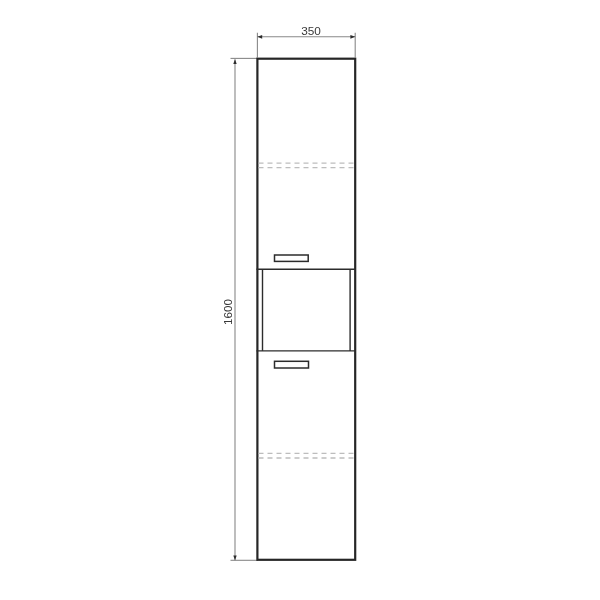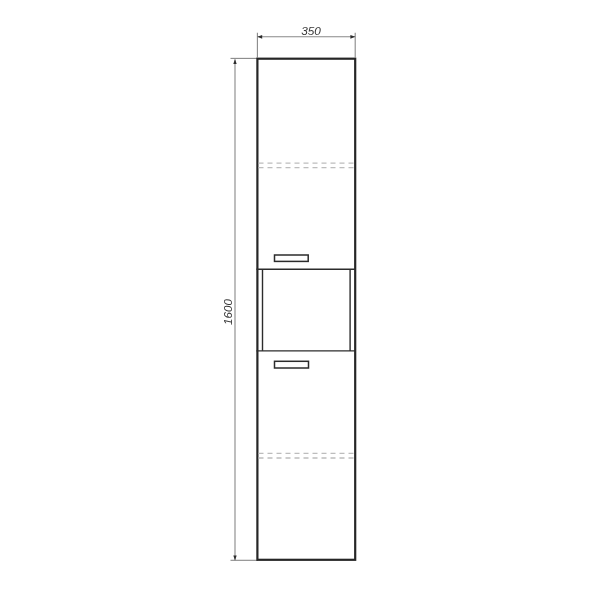--- a/index.html
+++ b/index.html
@@ -1,16 +1,16 @@
 <!DOCTYPE html>
 <html><head>
 <meta charset="utf-8">
 <style>
   html,body{margin:0;padding:0;background:#ffffff;}
-  .page{width:600px;height:600px;position:relative;background:#ffffff;overflow:hidden;font-style:italic;}
+  .page{width:600px;height:600px;position:relative;background:#ffffff;overflow:hidden;}
   svg{display:block;}
   text{font-family:"Liberation Sans",sans-serif;}
 </style>
 </head>
 <body>
 <div class="page">
 <svg width="600" height="600" viewBox="0 0 600 600">
 
   <rect x="0" y="0" width="600" height="600" fill="#ffffff"></rect>
 

